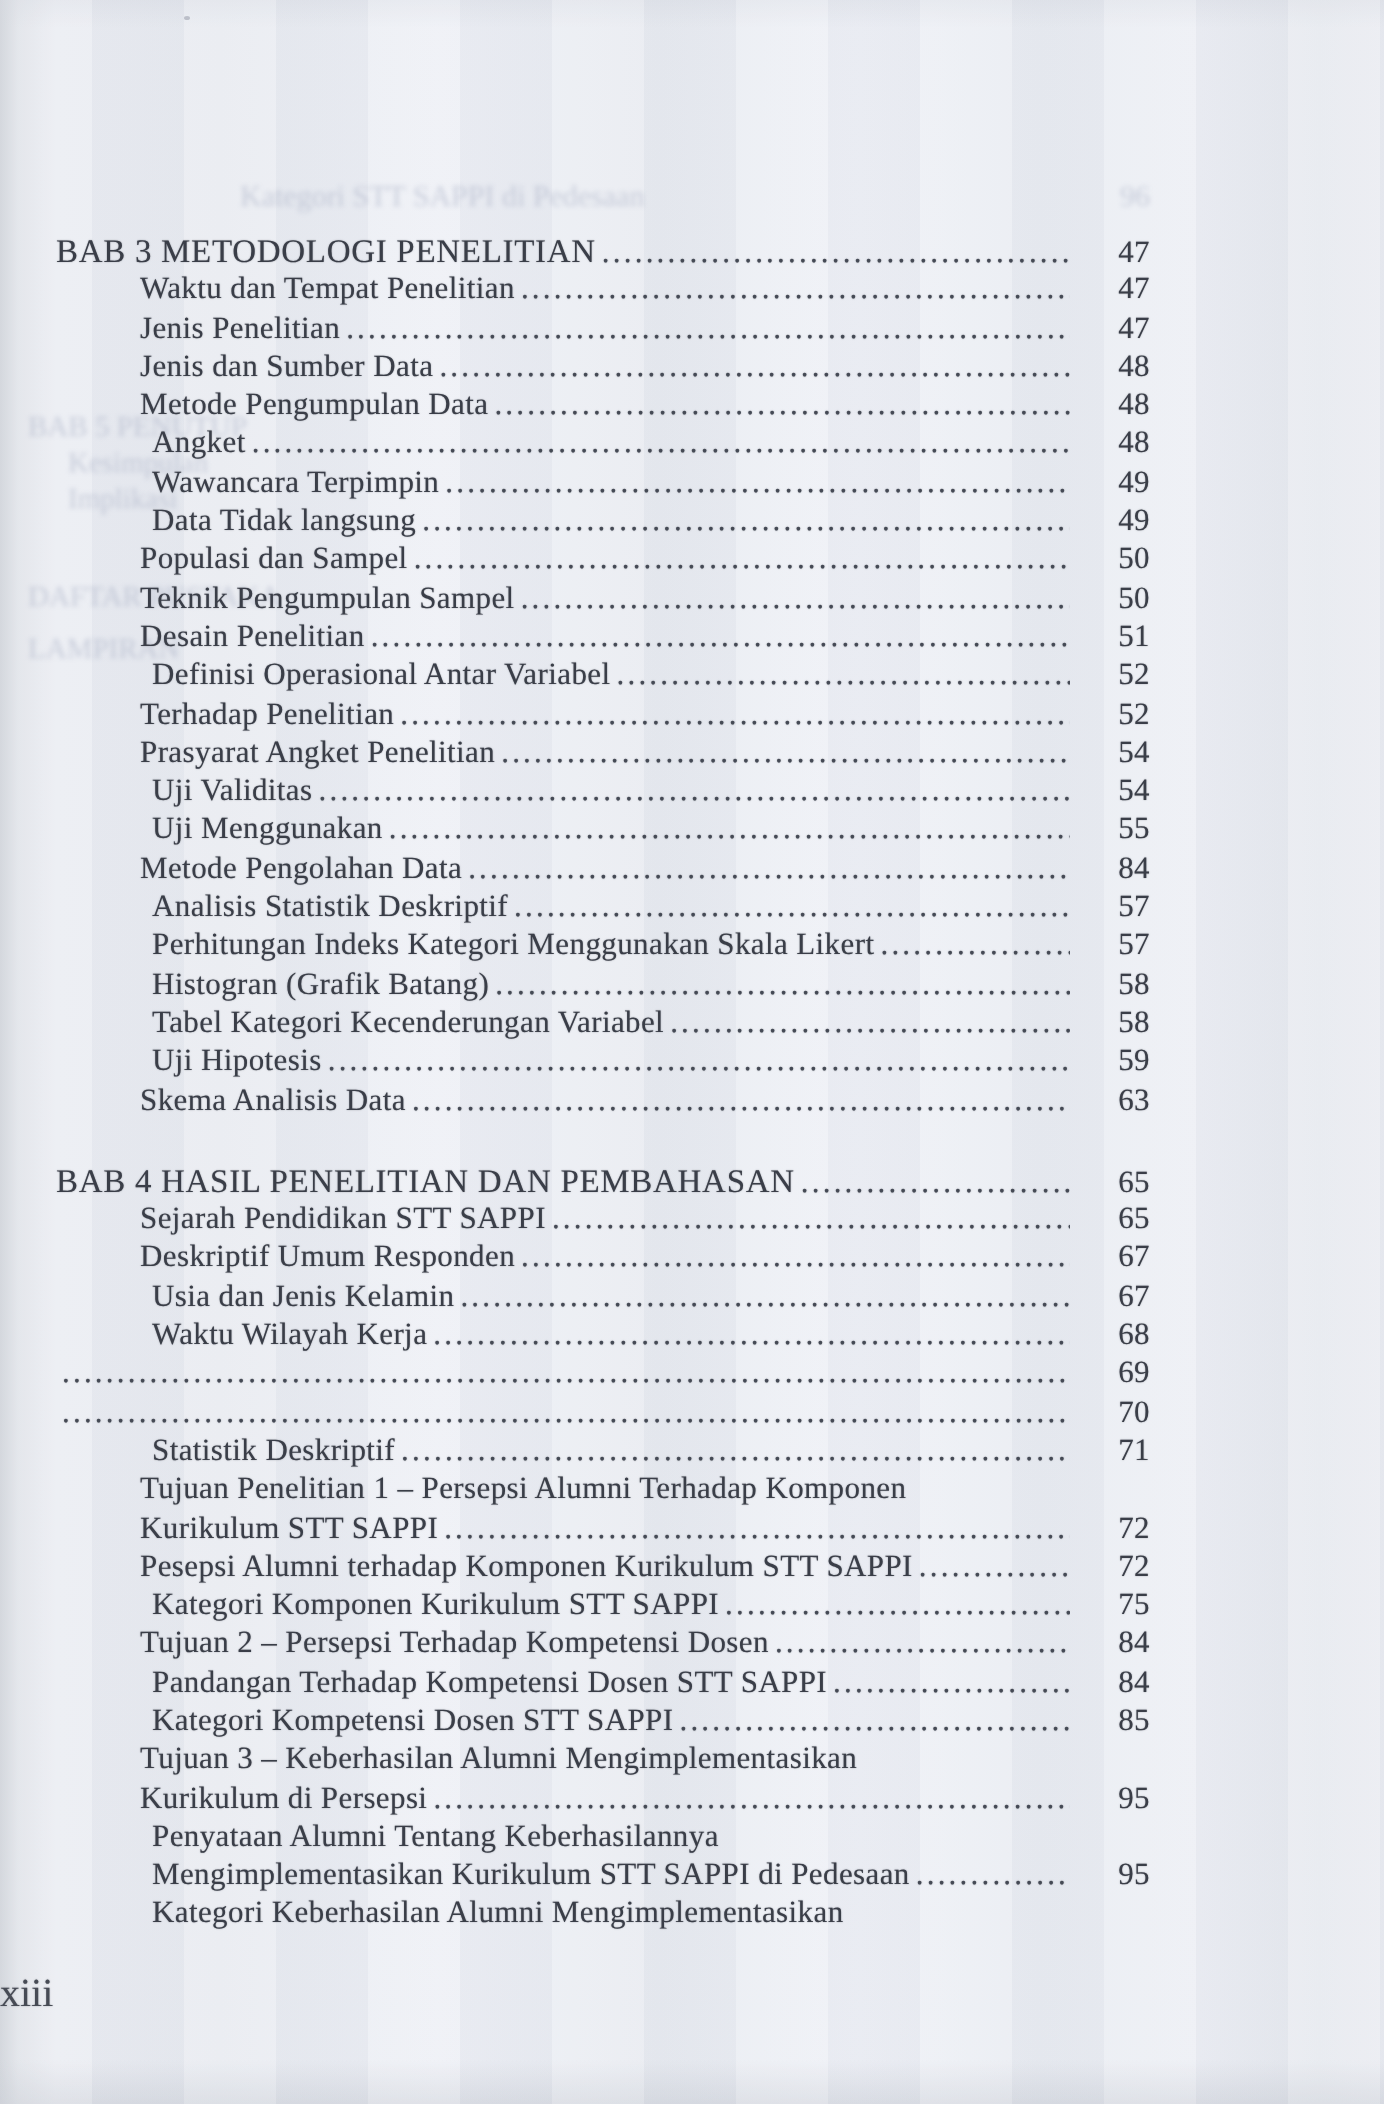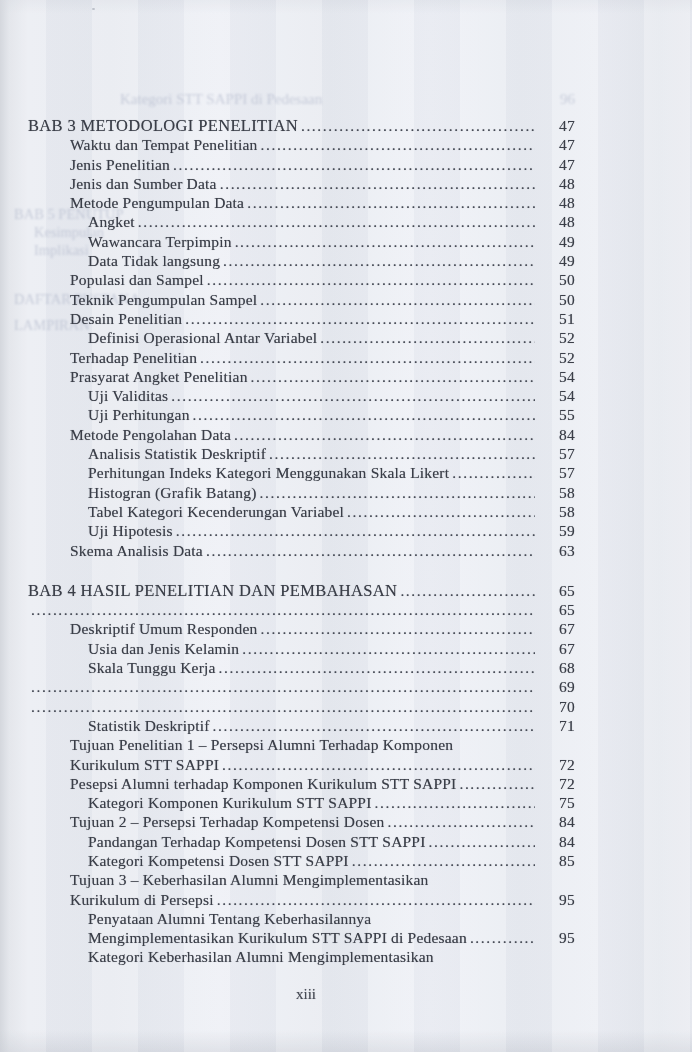--- a/index.html
+++ b/index.html
@@ -34,32 +34,32 @@
     color: #3a3e48;
     font-size: 15.5px; line-height: 19.3px;
     letter-spacing: 0.2px;
     text-shadow: 0 0 0.7px rgba(56,60,70,0.55);
   }
   .section + .section { margin-top: 21px; }
   .row { display: flex; align-items: baseline; height: 19.3px; white-space: nowrap; }
   .t { flex: none; }
   .i0 .t { margin-left: 0; font-size: 16.5px; letter-spacing: 0.35px; }
   .i1 .t { margin-left: 42px; }
-  .i2 .t { margin-left: 60px; }
+  .i2 .t { margin-left: 48px; }
   .leader {
     flex: 1 1 auto; overflow: hidden; white-space: nowrap;
     margin-left: 3px; letter-spacing: 1.6px;
     color: #454a55; min-width: 0;
   }
   .pg { flex: none; width: 40px; padding-left: 22px; text-align: right; }
   .row.nopage .leader, .row.nopage .pg { visibility: hidden; }
 
   .folio {
     position: absolute; top: 986px; left: 0; width: 612px;
-    text-align: center; color: #474b55; font-size: 15px;
+    color: #474b55; font-size: 20px;
     text-shadow: 0 0 0.7px rgba(56,60,70,0.5);
   }
 
   
   .ghost { position: absolute; color: #939cb6; opacity: 0.42; filter: blur(1.2px); pointer-events: none; }
   .ghost-top { left: 120px; top: 91px; width: 455px; display: flex; font-size: 15px; }
   .ghost-top .gt { flex: 1 1 auto; }
   .ghost-top .gp { flex: none; }
   .gl { position: absolute; font-size: 14.5px; }
 
@@ -158,21 +158,21 @@
           <span class="t">Prasyarat Angket Penelitian</span>
           <span class="leader">................................................................................................................................................................</span>
           <span class="pg">54</span>
         </div>
         <div class="row i2">
           <span class="t">Uji Validitas</span>
           <span class="leader">................................................................................................................................................................</span>
           <span class="pg">54</span>
         </div>
         <div class="row i2">
-          <span class="t">Uji Perhitungan</span>
+          <span class="t">Uji Menggunakan</span>
           <span class="leader">................................................................................................................................................................</span>
           <span class="pg">55</span>
         </div>
         <div class="row i1">
           <span class="t">Metode Pengolahan Data</span>
           <span class="leader">................................................................................................................................................................</span>
           <span class="pg">84</span>
         </div>
         <div class="row i2">
           <span class="t">Analisis Statistik Deskriptif</span>
@@ -205,35 +205,36 @@
           <span class="pg">63</span>
         </div>
       </div>
       <div class="section">
         <div class="row i0">
           <span class="t">BAB 4 HASIL PENELITIAN DAN PEMBAHASAN</span>
           <span class="leader">................................................................................................................................................................</span>
           <span class="pg">65</span>
         </div>
         <div class="row i1">
+          <span class="t">Sejarah Pendidikan STT SAPPI</span>
           <span class="leader">................................................................................................................................................................</span>
           <span class="pg">65</span>
         </div>
         <div class="row i1">
           <span class="t">Deskriptif Umum Responden</span>
           <span class="leader">................................................................................................................................................................</span>
           <span class="pg">67</span>
         </div>
         <div class="row i2">
           <span class="t">Usia dan Jenis Kelamin</span>
           <span class="leader">................................................................................................................................................................</span>
           <span class="pg">67</span>
         </div>
         <div class="row i2">
-          <span class="t">Skala Tunggu Kerja</span>
+          <span class="t">Waktu Wilayah Kerja</span>
           <span class="leader">................................................................................................................................................................</span>
           <span class="pg">68</span>
         </div>
         <div class="row i2">
           <span class="leader">................................................................................................................................................................</span>
           <span class="pg">69</span>
         </div>
         <div class="row i2">
           <span class="leader">................................................................................................................................................................</span>
           <span class="pg">70</span>

